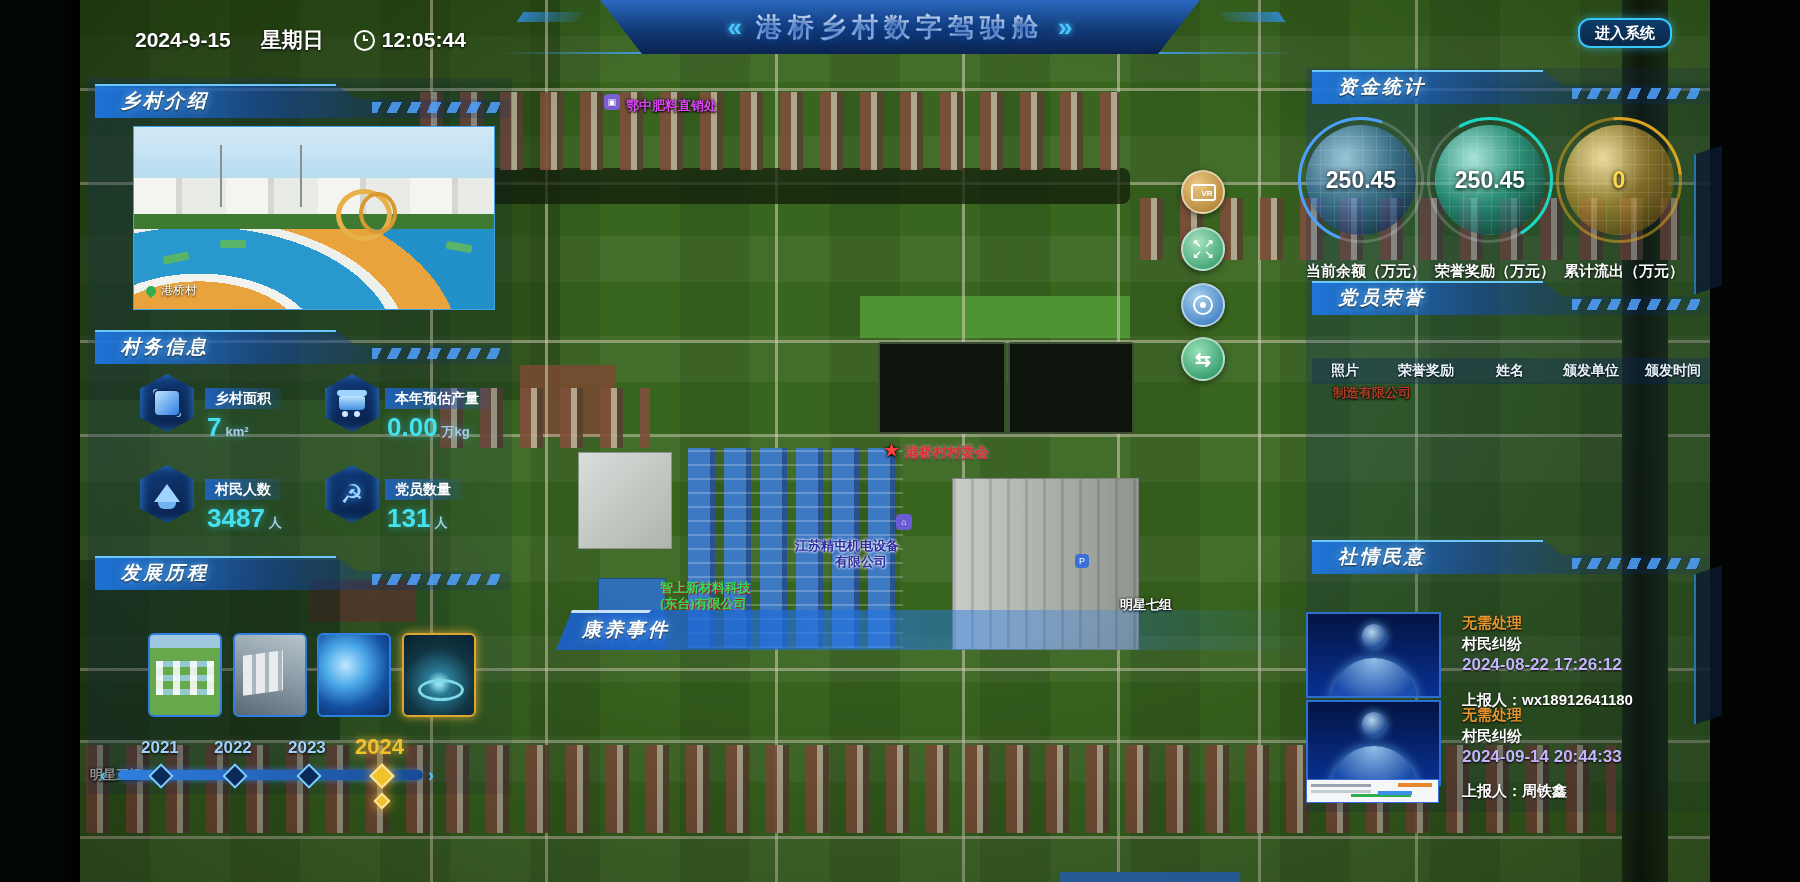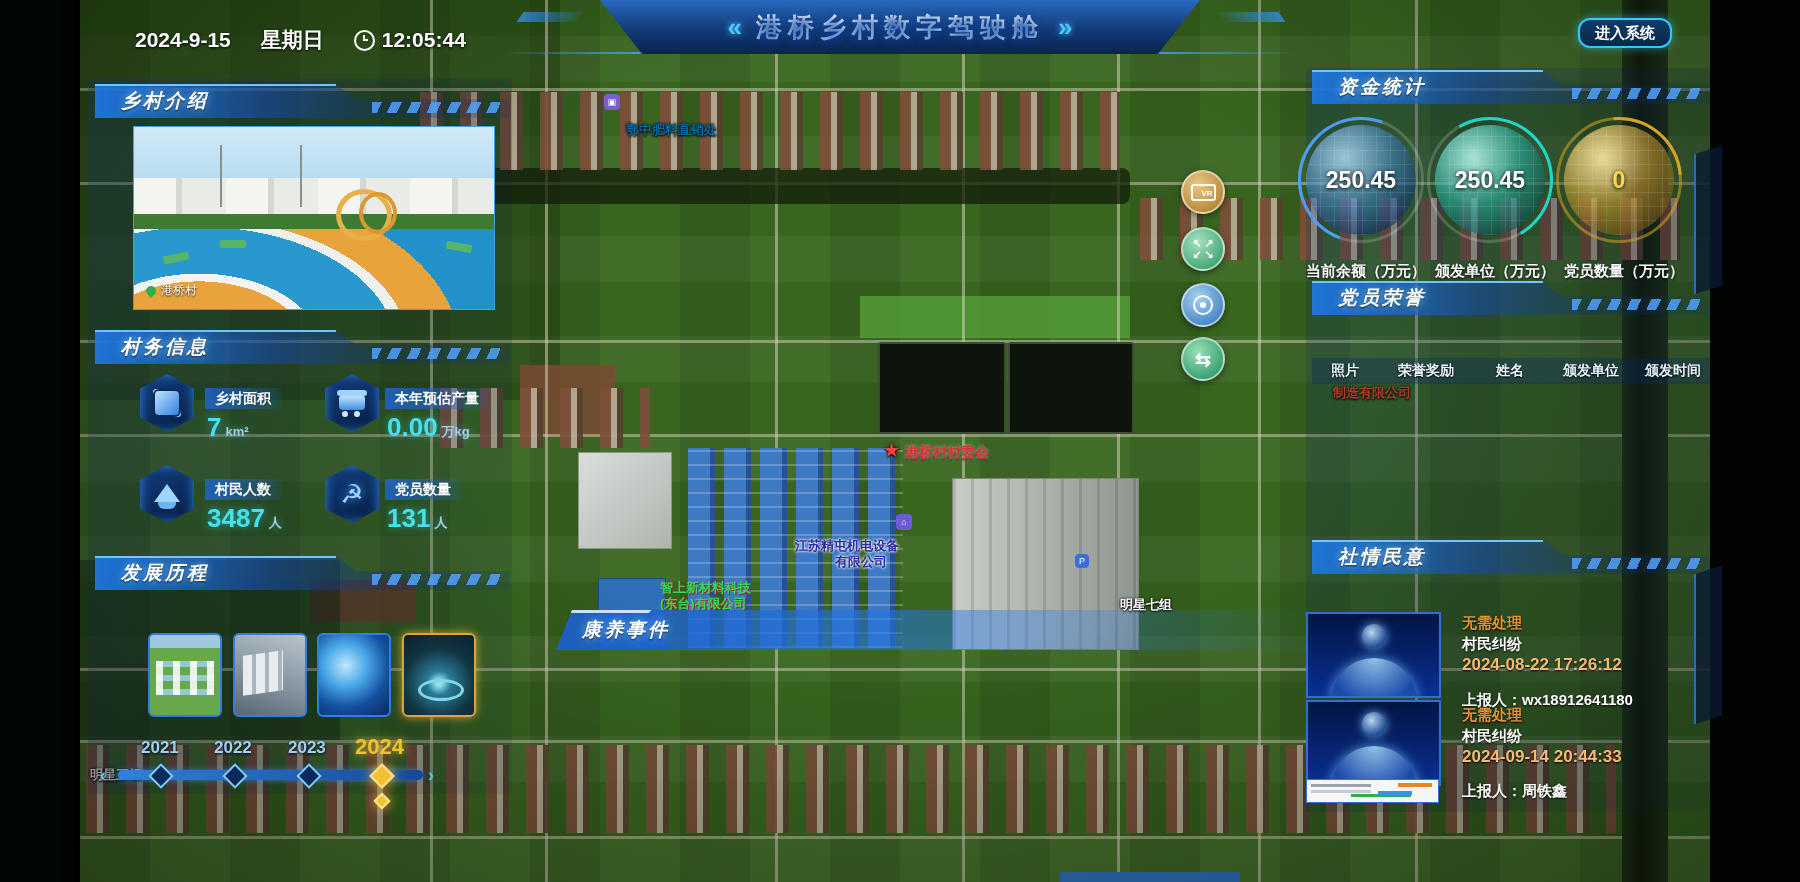--- a/index.html
+++ b/index.html
@@ -174,21 +174,21 @@
   .avatar{position:absolute;left:1306px;width:131px;height:82px;z-index:11;cursor:pointer;
       border:2px solid #2f6fd0;background:linear-gradient(180deg,#051half,#062a7a);
       background:linear-gradient(180deg,#041444,#083092);overflow:hidden;}
   .avatar::before{content:"";position:absolute;left:50%;top:10px;width:24px;height:24px;margin-left:-12px;
       border-radius:50%;background:radial-gradient(circle at 40% 35%,rgba(200,235,255,.9),rgba(90,170,255,.35) 70%);box-shadow:0 0 10px rgba(120,200,255,.8);}
   .avatar::after{content:"";position:absolute;left:50%;bottom:-6px;width:86px;height:44px;margin-left:-43px;
       border-radius:50% 50% 0 0/100% 100% 0 0;
       background:radial-gradient(circle at 50% 0,rgba(170,220,255,.85),rgba(60,130,230,.35) 75%);box-shadow:0 0 12px rgba(120,200,255,.7);}
   .op-status{position:absolute;z-index:11;font-size:15px;font-weight:bold;color:#e8952c;text-shadow:0 1px 2px #000;}
   .op-type{position:absolute;z-index:11;font-size:15px;font-weight:bold;color:#fff;text-shadow:0 1px 2px #000;}
-  .op-time{position:absolute;z-index:11;font-size:17px;font-weight:bold;color:#fdba74;text-shadow:0 1px 2px #000;}
+  .op-time{position:absolute;z-index:11;font-size:17px;font-weight:bold;color:#c4b5fd;text-shadow:0 1px 2px #000;}
   .op-rep{position:absolute;z-index:11;font-size:15px;font-weight:bold;color:#fff;text-shadow:0 1px 2px #000;}
   #op-thumb3{position:absolute;left:1306px;top:779px;width:131px;height:22px;z-index:11;background:#f4f6f8;
       border:1px solid #3a6fd8;overflow:hidden;}
   #op-thumb3::before{content:"";position:absolute;left:4px;top:4px;width:60px;height:3px;background:#9aa4b0;box-shadow:0 6px 0 #c4ccd4,40px 10px 0 #2fae4e;}
   #op-thumb3::after{content:"";position:absolute;right:6px;top:3px;width:34px;height:4px;background:#e8872a;box-shadow:-20px 8px 0 #3a8fe8;}
 
   
   #event-bar{position:absolute;left:556px;top:610px;width:760px;height:40px;z-index:6;
       background:linear-gradient(90deg,rgba(28,95,200,.95),rgba(34,115,225,.6) 40%,rgba(40,125,235,.28) 72%,rgba(40,125,235,0));
       clip-path:polygon(16px 0,100% 0,100% 100%,0 100%);display:flex;align-items:center;}
@@ -239,21 +239,21 @@
   <div class="patch" style="left:498px;top:452px;width:92px;height:95px;background:linear-gradient(135deg,#dadedb,#aeb4ae);border:1px solid #8d938d;"></div>
   <div class="sheds" style="left:608px;top:448px;width:215px;height:200px;"></div>
   <div class="warehouse" style="left:872px;top:478px;width:185px;height:170px;"></div>
   <div class="patch" style="left:518px;top:578px;width:66px;height:70px;background:#2e6fb7;border:1px solid #1c4d85;"></div>
   <div class="patch" style="left:980px;top:872px;width:180px;height:10px;background:#2e6fb7;"></div>
 
   <div class="dim"></div>
 </div>
 
 <div class="pin-sq" style="left:604px;top:94px;background:#7a5fd0;z-index:5;">▣</div>
-<div class="mlabel" style="left:626px;top:97px;color:#0369a1;margin-top:24px;">鄂中肥料直销处</div>
+<div class="mlabel" style="left:626px;top:97px;color:#d946ef;">鄂中肥料直销处</div>
 
 <span class="mlabel" style="left:884px;top:440px;color:#ff4040;font-size:17px;">★</span>
 <div class="mlabel" style="left:905px;top:444px;color:#e03030;font-size:14px;text-shadow:0 0 3px rgba(255,255,255,.7),0 1px 2px #000;">港桥村村委会</div>
 
 <div class="pin-sq" style="left:896px;top:514px;background:#6b5bd4;">⌂</div>
 <div class="mlabel" style="left:795px;top:537px;color:#2d2d9e;text-shadow:0 0 3px #fff,0 0 3px #fff;">江苏精屯机电设备</div>
 <div class="mlabel" style="left:835px;top:553px;color:#2d2d9e;text-shadow:0 0 3px #fff,0 0 3px #fff;">有限公司</div>
 
 <div class="mlabel" style="left:660px;top:579px;color:#39d65a;text-shadow:1px 1px 0 #a02020;z-index:5;">智上新材料科技</div>
 <div class="mlabel" style="left:660px;top:595px;color:#39d65a;text-shadow:1px 1px 0 #a02020;z-index:5;">(东台)有限公司</div>
@@ -399,22 +399,22 @@
   <span class="gring"></span>
   <span class="garc" style="border-top-color:#1ad8c8;border-right-color:#1ad8c8;transform:rotate(15deg);"></span>
   <span class="gval">250.45</span>
 </div>
 <div class="gauge gold" style="left:1564px;top:125px;">
   <span class="gring" style="border-color:rgba(217,163,31,.55);"></span>
   <span class="garc" style="border-top-color:#d9a31f;transform:rotate(40deg);"></span>
   <span class="gval">0</span>
 </div>
 <div class="glabel" style="left:1306px;top:262px;">当前余额（万元）</div>
-<div class="glabel" style="left:1435px;top:262px;">颁发单位（万元）</div>
-<div class="glabel" style="left:1564px;top:262px;">党员数量（万元）</div>
+<div class="glabel" style="left:1435px;top:262px;">荣誉奖励（万元）</div>
+<div class="glabel" style="left:1564px;top:262px;">累计流出（万元）</div>
 
 <div class="phead" style="left:1312px;top:281px;width:398px;">
   <span class="ptitle">党员荣誉</span>
 </div>
 <div id="honor-cols">
   <span style="width:66px;">照片</span>
   <span style="width:96px;">荣誉奖励</span>
   <span style="width:72px;">姓名</span>
   <span style="width:90px;">颁发单位</span>
   <span style="width:74px;">颁发时间</span>

